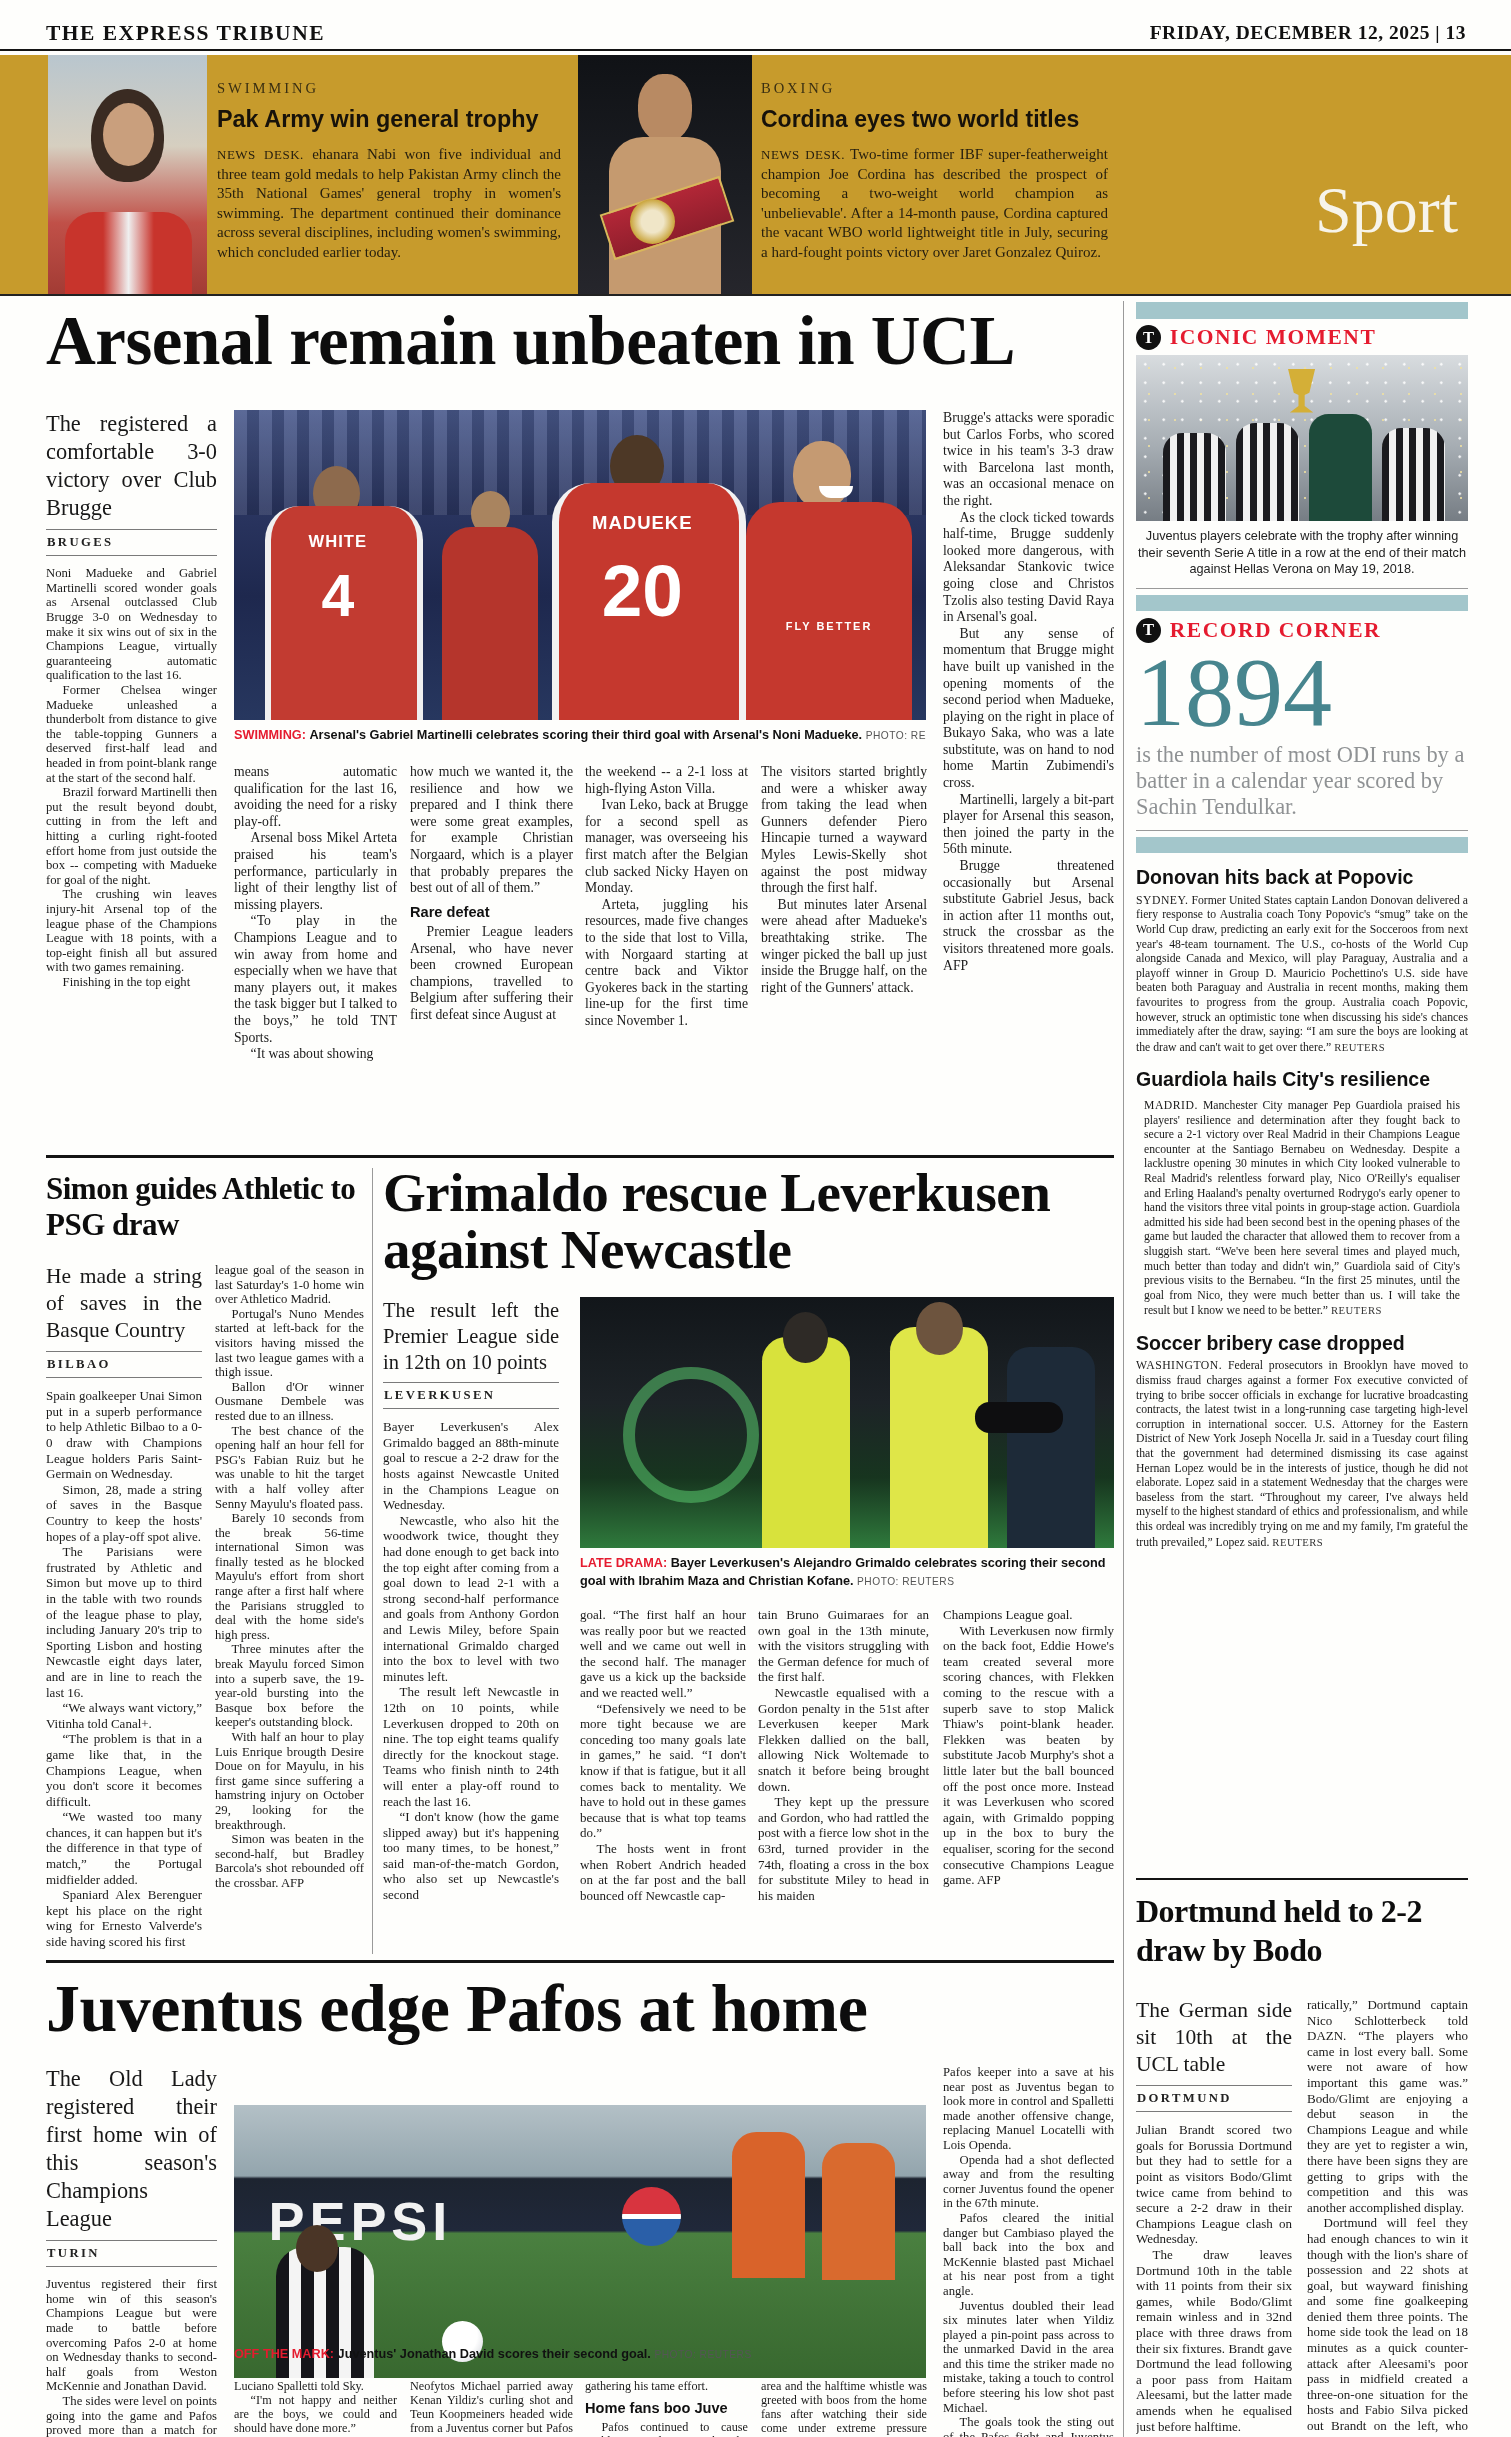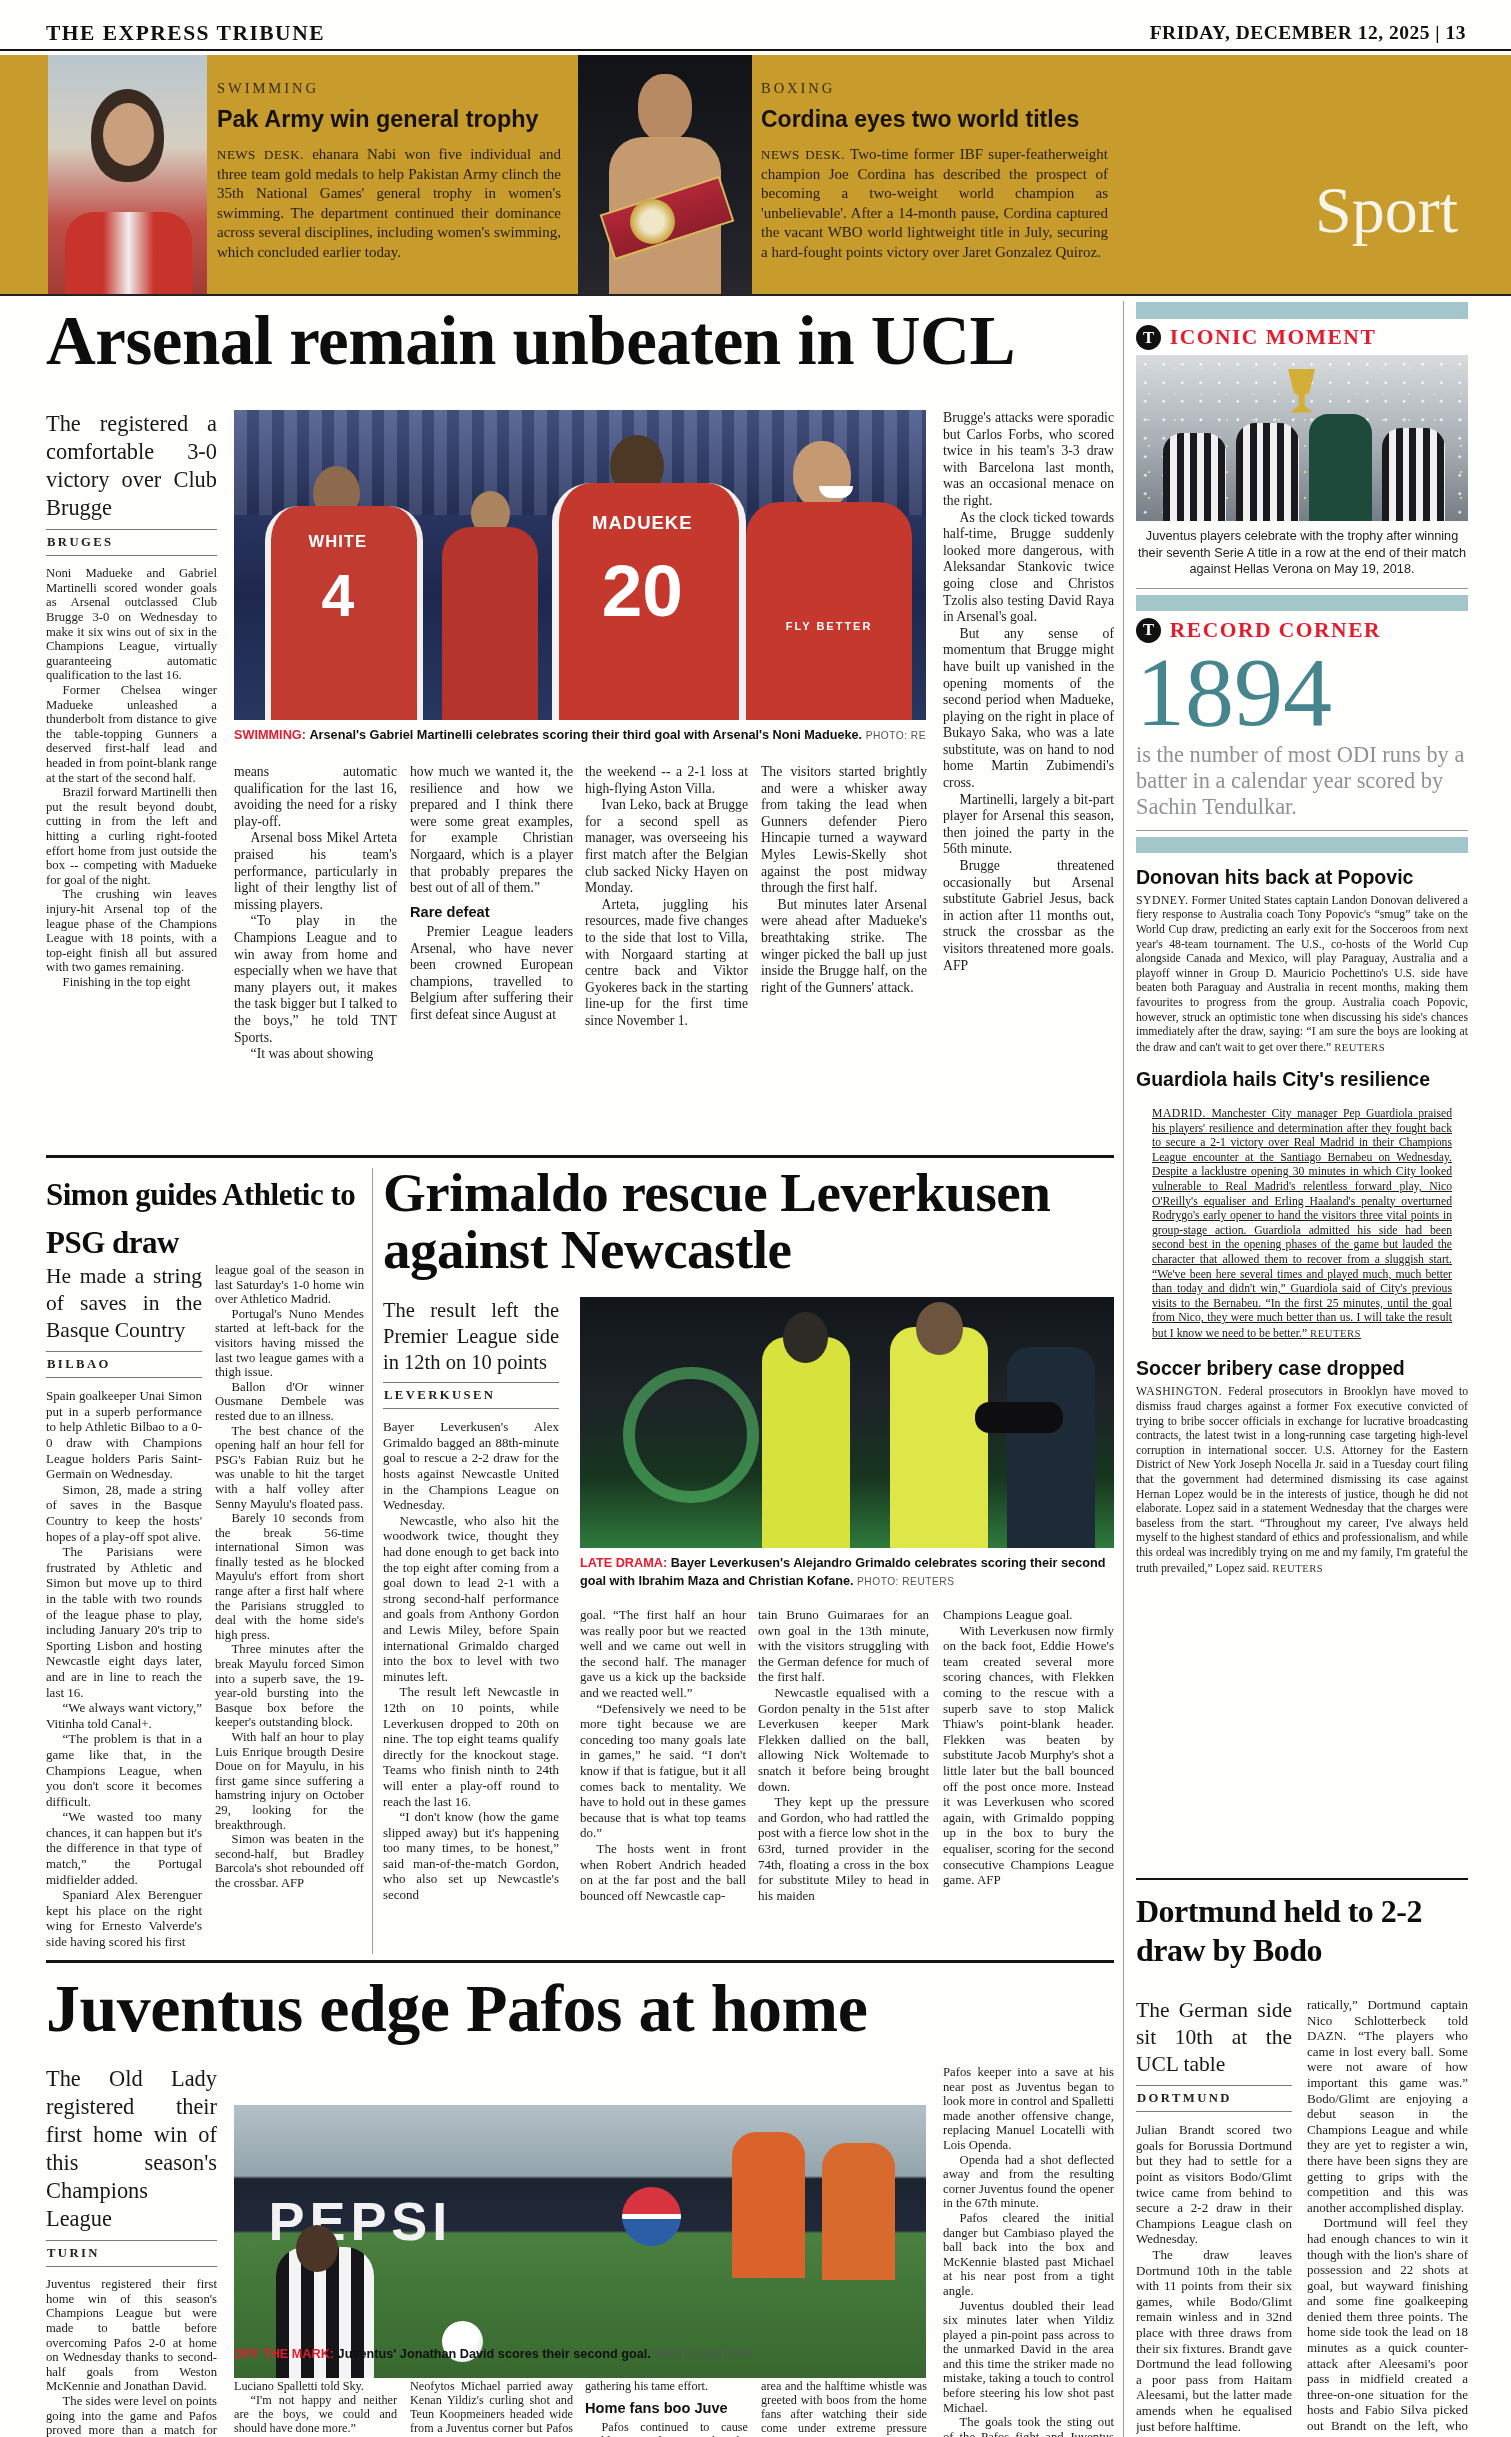--- a/index.html
+++ b/index.html
@@ -172,21 +172,21 @@
       <p>Brugge's attacks were sporadic but Carlos Forbs, who scored twice in his team's 3-3 draw with Barcelona last month, was an occasional menace on the right.</p>
       <p>As the clock ticked towards half-time, Brugge suddenly looked more dangerous, with Aleksandar Stankovic twice going close and Christos Tzolis also testing David Raya in Arsenal's goal.</p>
       <p>But any sense of momentum that Brugge might have built up vanished in the opening moments of the second period when Madueke, playing on the right in place of Bukayo Saka, who was a late substitute, was on hand to nod home Martin Zubimendi's cross.</p>
       <p>Martinelli, largely a bit-part player for Arsenal this season, then joined the party in the 56th minute.</p>
       <p>Brugge threatened occasionally but Arsenal substitute Gabriel Jesus, back in action after 11 months out, struck the crossbar as the visitors threatened more goals. AFP</p>
     </div>
 
   <div class="hrule" style="left:46px;top:1155px;width:1068px;height:2.9px;"></div>
   <div class="vrule" style="left:372px;top:1168px;height:786px;"></div>
 
-  <div class="abs display" style="left:46px;top:1171px;width:322px;font-size:31px;line-height:48px;">Simon guides Athletic to PSG draw</div>
+  <div class="abs display" style="left:46px;top:1171px;width:322px;font-size:31px;line-height:36px;">Simon guides Athletic to PSG draw</div>
   <div class="col" style="left:46px;top:1263px;width:156px;height:690px;">
     <div class="standfirst" style="font-size:21.5px;line-height:27px;">He made a string of saves in the Basque Country</div>
     <div class="dateline">BILBAO</div>
     <div class="b32">
         <p>Spain goalkeeper Unai Simon put in a superb performance to help Athletic Bilbao to a 0-0 draw with Champions League holders Paris Saint-Germain on Wednesday.</p>
         <p>Simon, 28, made a string of saves in the Basque Country to keep the hosts' hopes of a play-off spot alive.</p>
         <p>The Parisians were frustrated by Athletic and Simon but move up to third in the table with two rounds of the league phase to play, including January 20's trip to Sporting Lisbon and hosting Newcastle eight days later, and are in line to reach the last 16.</p>
         <p>“We always want victory,” Vitinha told Canal+.</p>
         <p>“The problem is that in a game like that, in the Champions League, when you don't score it becomes difficult.</p>
         <p>“We wasted too many chances, it can happen but it's the difference in that type of match,” the Portugal midfielder added.</p>
@@ -328,21 +328,21 @@
 
     <div>
       <div class="brief-head">Donovan hits back at Popovic</div>
       <p class="brief-body" style="margin:0;"><span class="brief-dateline">SYDNEY.</span>
         <span>Former United States captain Landon Donovan delivered a fiery response to Australia coach Tony Popovic's “smug” take on the World Cup draw, predicting an early exit for the Socceroos from next year's 48-team tournament. The U.S., co-hosts of the World Cup alongside Canada and Mexico, will play Paraguay, Australia and a playoff winner in Group D. Mauricio Pochettino's U.S. side have beaten both Paraguay and Australia in recent months, making them favourites to progress from the group. Australia coach Popovic, however, struck an optimistic tone when discussing his side's chances immediately after the draw, saying: “I am sure the boys are looking at the draw and can't wait to get over there.”</span>
         <span class="agency">REUTERS</span></p>
     </div>
 
     <div>
       <div class="brief-head">Guardiola hails City's resilience</div>
-      <p class="brief-body" style="margin:16px;text-decoration:underline;"><span class="brief-dateline">MADRID.</span>
+      <p class="brief-body" style="margin:8px;"><span class="brief-dateline">MADRID.</span>
         <span>Manchester City manager Pep Guardiola praised his players' resilience and determination after they fought back to secure a 2-1 victory over Real Madrid in their Champions League encounter at the Santiago Bernabeu on Wednesday. Despite a lacklustre opening 30 minutes in which City looked vulnerable to Real Madrid's relentless forward play, Nico O'Reilly's equaliser and Erling Haaland's penalty overturned Rodrygo's early opener to hand the visitors three vital points in group-stage action. Guardiola admitted his side had been second best in the opening phases of the game but lauded the character that allowed them to recover from a sluggish start. “We've been here several times and played much, much better than today and didn't win,” Guardiola said of City's previous visits to the Bernabeu. “In the first 25 minutes, until the goal from Nico, they were much better than us. I will take the result but I know we need to be better.”</span>
         <span class="agency">REUTERS</span></p>
     </div>
 
     <div>
       <div class="brief-head">Soccer bribery case dropped</div>
       <p class="brief-body" style="margin:0;"><span class="brief-dateline">WASHINGTON.</span>
         <span>Federal prosecutors in Brooklyn have moved to dismiss fraud charges against a former Fox executive convicted of trying to bribe soccer officials in exchange for lucrative broadcasting contracts, the latest twist in a long-running case targeting high-level corruption in international soccer. U.S. Attorney for the Eastern District of New York Joseph Nocella Jr. said in a Tuesday court filing that the government had determined dismissing its case against Hernan Lopez would be in the interests of justice, though he did not elaborate. Lopez said in a statement Wednesday that the charges were baseless from the start. “Throughout my career, I've always held myself to the highest standard of ethics and professionalism, and while this ordeal was incredibly trying on me and my family, I'm grateful the truth prevailed,” Lopez said.</span>
         <span class="agency">REUTERS</span></p>
     </div>

